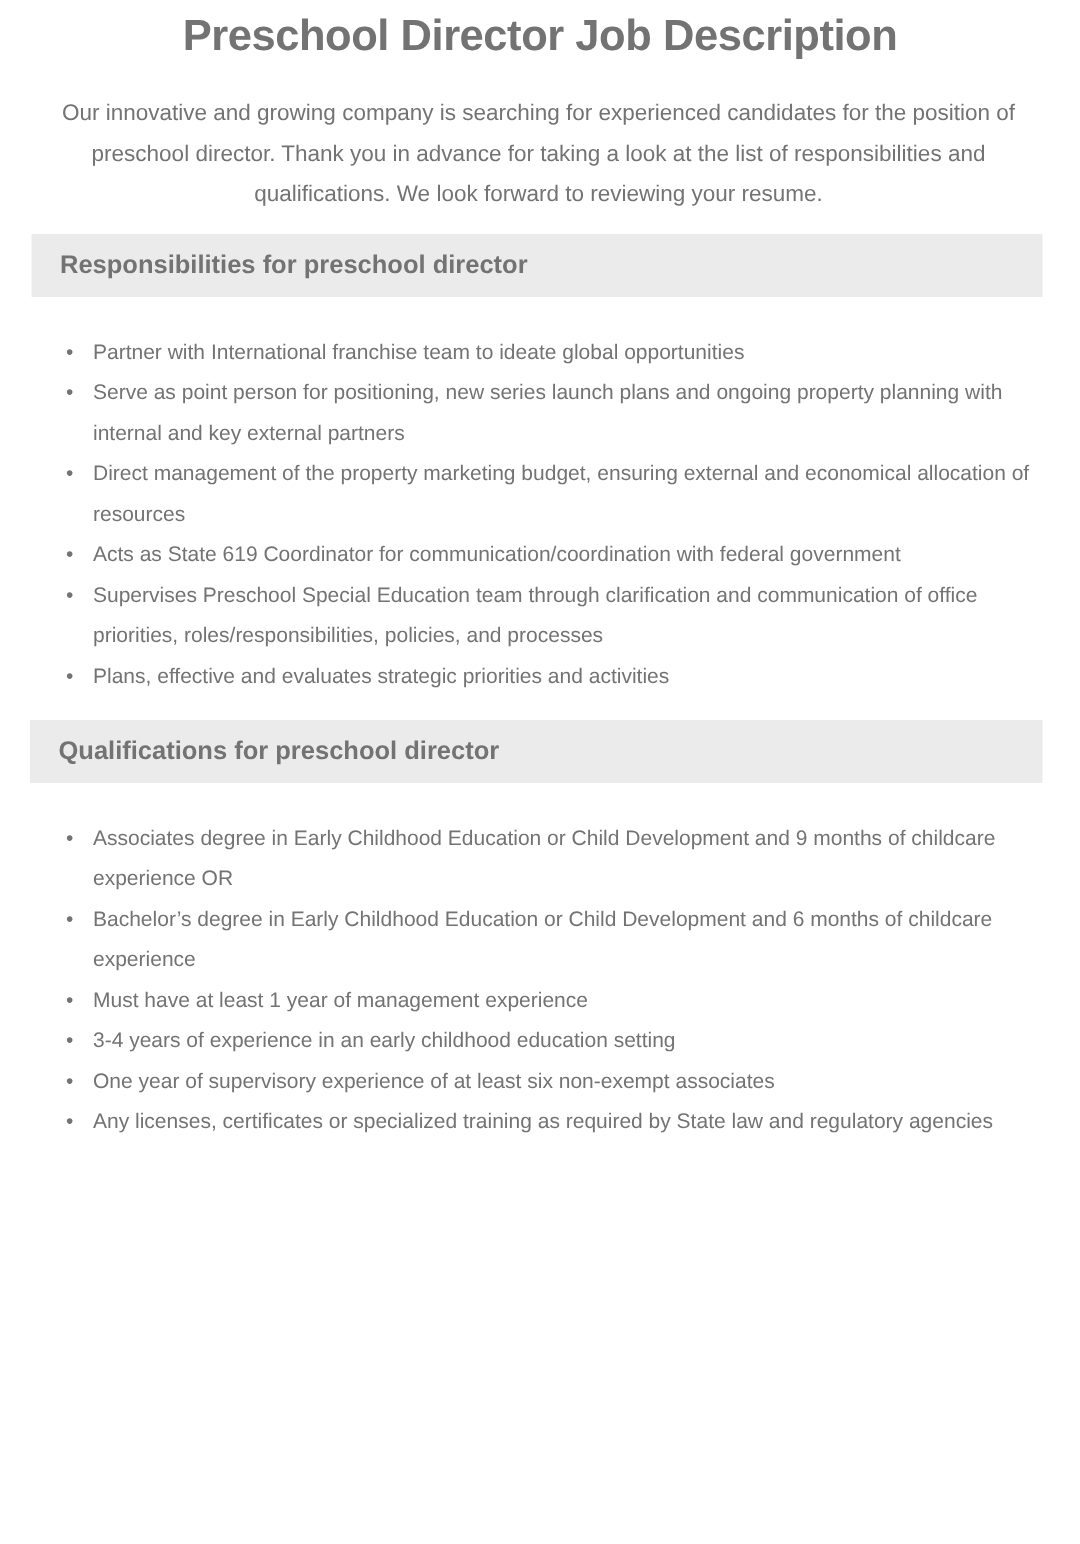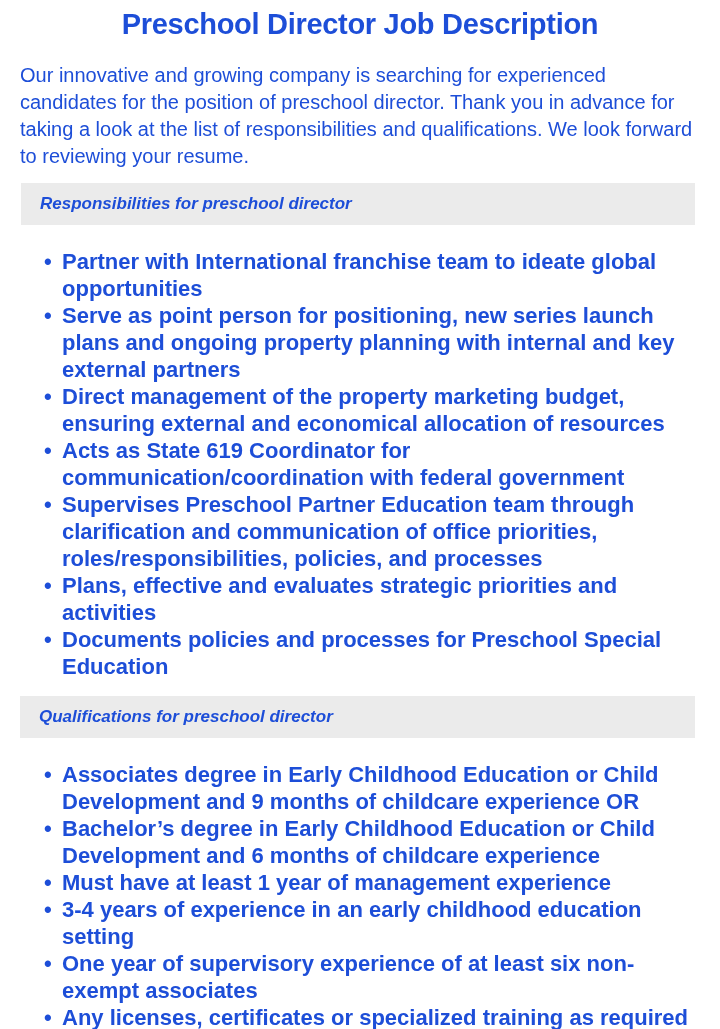--- a/index.html
+++ b/index.html
@@ -5,58 +5,57 @@
   html, body {
     margin: 0;
     padding: 0;
     background: #ffffff;
   }
   .page {
     width: 720px;
     height: 1029px;
     box-sizing: border-box;
     background: #ffffff;
-    color: #1d4ed8;
+    color: #737373;
     font-family: "Liberation Sans", sans-serif;
     padding-top: 6px;
     overflow: hidden;
   }
   .page-title {
     margin: 0;
     font-size: 29px;
     line-height: 36px;
     font-weight: 700;
     text-align: center;
     letter-spacing: -0.3px;
   }
   .intro {
     margin: 20px 22px 0 20px;
-    font-size: 20px;
+    font-size: 15px;
     line-height: 27px;
+    text-align: center;
   }
   .section-header {
     margin: 13px 25px 0 21px;
     background: #ebebeb;
     font-size: 17px;
     line-height: 20px;
     font-weight: 700;
     padding: 11px 10px 11px 19px;
-    font-style: italic;
   }
   .job-section + .job-section .section-header {
     margin-top: 16px;
     margin-left: 20px;
   }
   ul.bullets {
     list-style: none;
     margin: 23px 22px 0 20px;
     padding: 0;
-    font-size: 22px;
+    font-size: 14px;
     line-height: 27px;
-    font-weight: bold;
   }
   ul.bullets li {
     position: relative;
     padding-left: 42px;
   }
   ul.bullets li::before {
     content: "\2022";
     position: absolute;
     left: 24px;
     top: 0;
@@ -69,30 +68,29 @@
   <h1 class="page-title">Preschool Director Job Description</h1>
   <p class="intro">Our innovative and growing company is searching for experienced candidates for the position of preschool director. Thank you in advance for taking a look at the list of responsibilities and qualifications. We look forward to reviewing your resume.</p>
   <div id="sections">
       <section class="job-section">
         <div class="section-header">Responsibilities for preschool director</div>
         <ul class="bullets">
           <li>Partner with International franchise team to ideate global opportunities</li>
           <li>Serve as point person for positioning, new series launch plans and ongoing property planning with internal and key external partners</li>
           <li>Direct management of the property marketing budget, ensuring external and economical allocation of resources</li>
           <li>Acts as State 619 Coordinator for communication/coordination with federal government</li>
-          <li>Supervises Preschool Partner Education team through clarification and communication of office priorities, roles/responsibilities, policies, and processes</li>
+          <li>Supervises Preschool Special Education team through clarification and communication of office priorities, roles/responsibilities, policies, and processes</li>
           <li>Plans, effective and evaluates strategic priorities and activities</li>
-          <li>Documents policies and processes for Preschool Special Education</li>
         </ul>
       </section>
       <section class="job-section">
         <div class="section-header">Qualifications for preschool director</div>
         <ul class="bullets">
           <li>Associates degree in Early Childhood Education or Child Development and 9 months of childcare experience OR</li>
           <li>Bachelor’s degree in Early Childhood Education or Child Development and 6 months of childcare experience</li>
           <li>Must have at least 1 year of management experience</li>
           <li>3-4 years of experience in an early childhood education setting</li>
           <li>One year of supervisory experience of at least six non-exempt associates</li>
-          <li>Any licenses, certificates or specialized training as required by Thank law and regulatory agencies</li>
+          <li>Any licenses, certificates or specialized training as required by State law and regulatory agencies</li>
         </ul>
       </section>
     </div>
 </div>
 
 </body></html>

